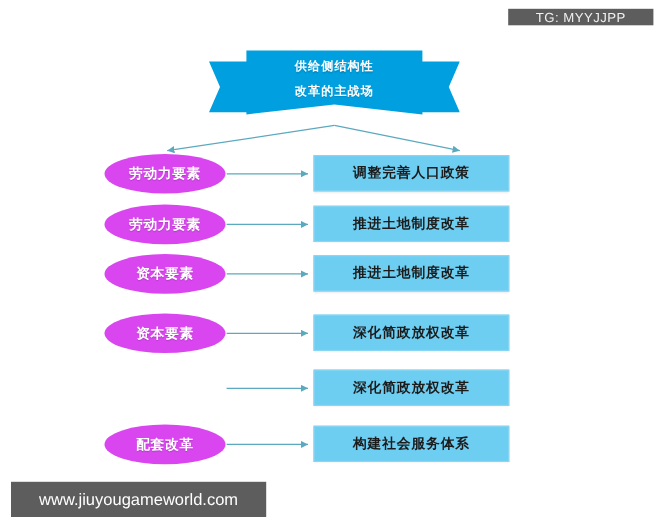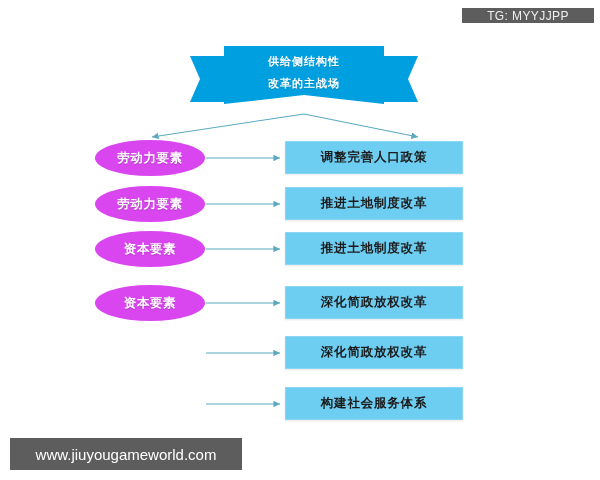--- a/index.html
+++ b/index.html
@@ -171,20 +171,23 @@
   </div>
   <div class="ellipse" style="top:186px">
     <span>劳动力要素</span>
   </div>
   <div class="ellipse" style="top:231px">
     <span>资本要素</span>
   </div>
   <div class="ellipse" style="top:285px">
     <span>资本要素</span>
   </div>
+  <div class="ellipse" style="top:386px">
+    <span>配套改革</span>
+  </div>
 
   <div class="rect" style="top:141px">
     <span>调整完善人口政策</span>
   </div>
   <div class="rect" style="top:187px">
     <span>推进土地制度改革</span>
   </div>
   <div class="rect" style="top:232px">
     <span>推进土地制度改革</span>
   </div>

